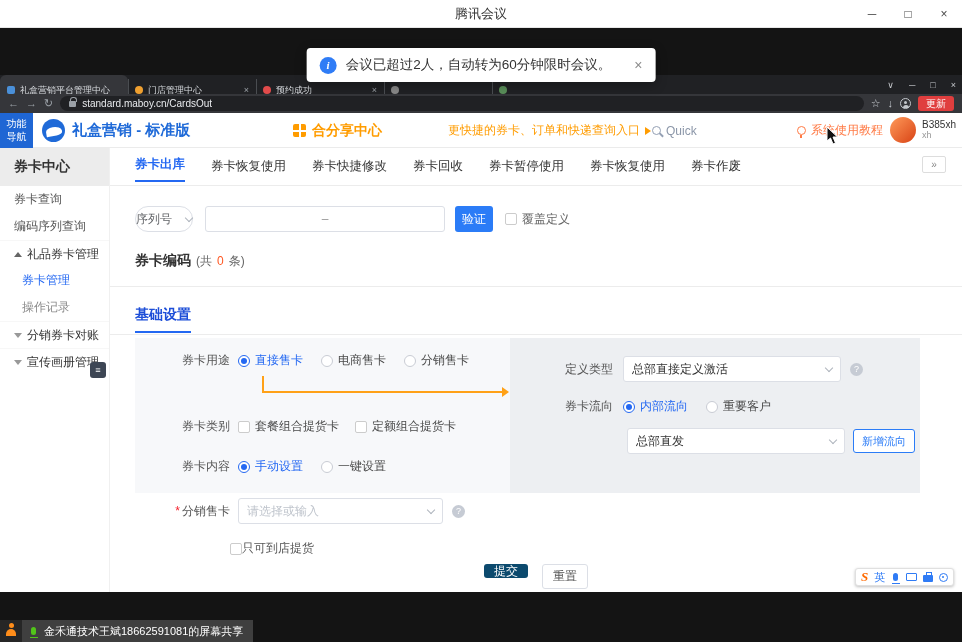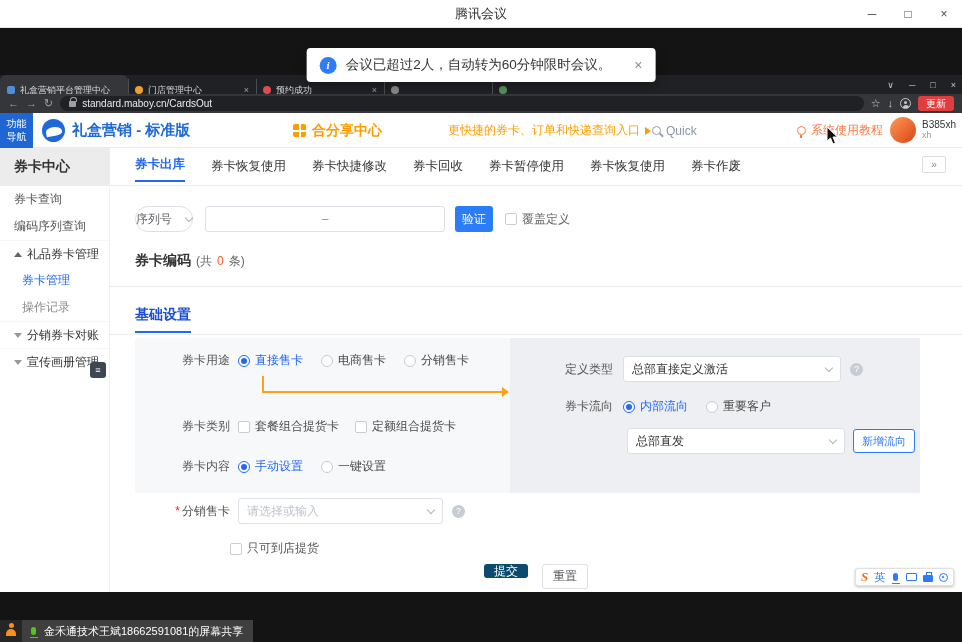--- a/index.html
+++ b/index.html
@@ -124,21 +124,21 @@
   .pr-row { position:absolute; left:55px; display:flex; align-items:center; }
   .pr-label { font-size:12px; color:#555; margin-right:10px; white-space:nowrap; }
   .selbox { width:218px; height:26px; background:#fff; border:1px solid #dcdfe6; border-radius:3px; display:flex; align-items:center; justify-content:space-between; padding:0 8px; font-size:12px; color:#333; }
   .selbox .ph { color:#bfc4cc; }
   .info { width:13px; height:13px; border-radius:50%; background:#c6cbd4; color:#fff; font-size:9px; display:flex; align-items:center; justify-content:center; margin-left:9px; flex:none; }
   .add-btn { height:24px; padding:0 8px; border:1px solid #2b7cf7; color:#2b7cf7; font-size:11px; border-radius:3px; background:#fff; margin-left:8px; display:flex; align-items:center; white-space:nowrap; }
 
   .brand-row { position:absolute; top:350px; left:25px; display:flex; align-items:center; }
   .req { color:#f5222d; margin-right:2px; font-size:12px; }
   .brand-sel { width:205px; }
-  .pickup-row { position:absolute; top:392px; left:120px; display:flex; align-items:center; gap:5px; font-size:12px; color:#555; }
+  .pickup-row { position:absolute; top:392px; left:120px; display:flex; align-items:center; font-size:12px; color:#555; }
   .submit-row { position:absolute; top:416px; left:0; width:852px; display:flex; justify-content:center; gap:14px; }
   .submit-btn { min-width:42px; height:14px; background:#0c4a6e; color:#fff; font-size:12px; border-radius:3px; display:flex; align-items:center; justify-content:center; padding:0 10px; }
   .reset-btn { min-width:38px; height:25px; background:#fff; color:#555; font-size:12px; border:1px solid #dcdfe6; border-radius:3px; display:flex; align-items:center; justify-content:center; padding:0 10px; }
 
   
   .ime { position:absolute; left:855px; top:540px; height:18px; display:flex; align-items:center; gap:6px; background:#fff; border:1px solid #e0e0e0; border-radius:3px; padding:0 5px; box-shadow:0 1px 3px rgba(0,0,0,.25); z-index:4; }
   .sogou { color:#ff6a00; font-weight:bold; font-style:italic; font-size:13px; font-family:"Liberation Serif","DejaVu Serif",serif; }
   .ime-lang { color:#2f7bf5; font-size:11px; }
   .ime-mic { width:5px; height:8px; background:#2f7bf5; border-radius:3px; position:relative; margin:0 2px; }
   .ime-mic:after { content:""; position:absolute; left:-1.5px; bottom:-3px; width:8px; height:1.5px; background:#2f7bf5; }

